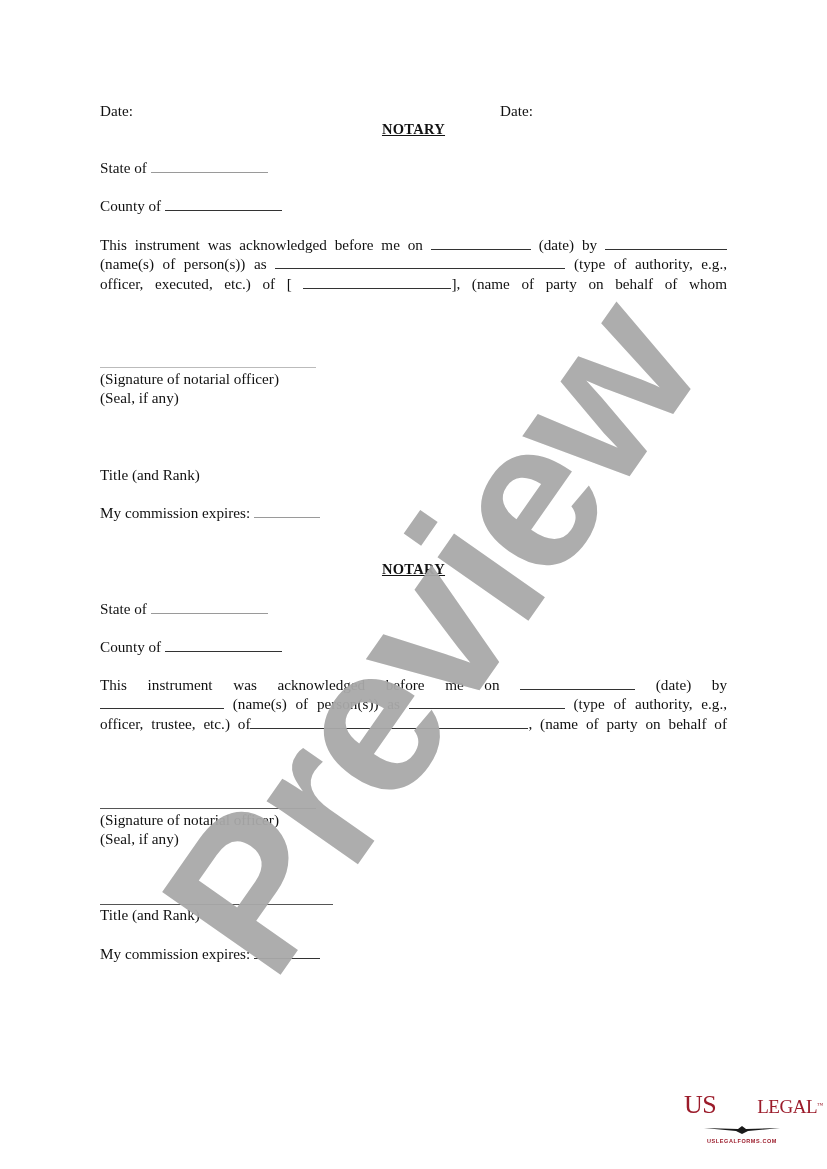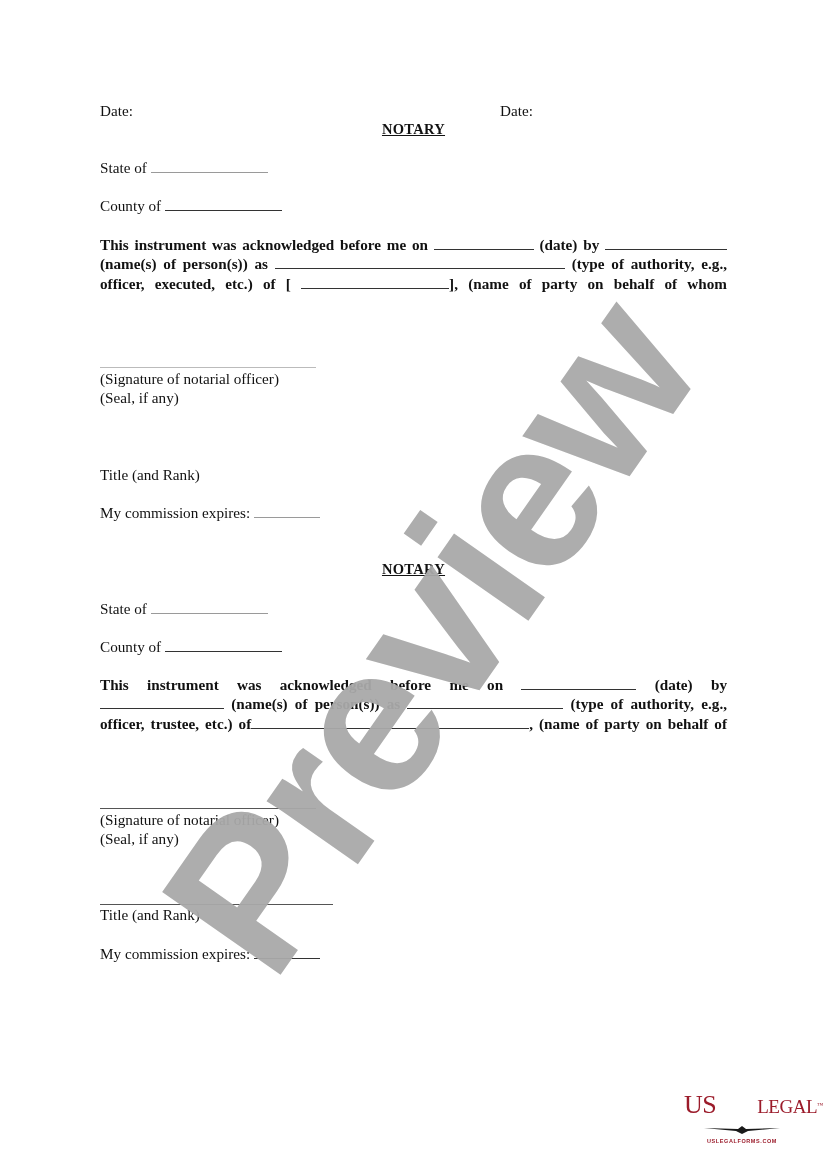--- a/index.html
+++ b/index.html
@@ -6,21 +6,21 @@
     body {
       width: 827px; height: 1169px; background: #ffffff; position: relative; overflow: hidden;
       font-family: "Liberation Serif", serif; color: #111111; font-size: 15.2px;
     }
     .page { position: absolute; left: 0; top: 0; width: 827px; height: 1169px; }
     .txt { position: absolute; left: 100px; white-space: nowrap; line-height: 19px; }
     .blank { display: inline-block; border-bottom: 1px solid #9a9a9a; height: 14px; vertical-align: baseline; }
     .blank.dark { border-bottom-color: #333; }
     .heading { position: absolute; left: 0; width: 827px; text-align: center; font-weight: bold; text-decoration: underline; font-size: 14.5px; letter-spacing: 0.3px; }
     .para { position: absolute; left: 100px; width: 627px; line-height: 19.3px; text-align: justify; text-align-last: left; }
-    .para .ln { display: block; text-align: justify; text-align-last: justify; white-space: nowrap; font-weight: bold; }
+    .para .ln { display: block; text-align: justify; text-align-last: justify; white-space: nowrap; }
     .para .ln.last { text-align-last: left; }
     .sigline { position: absolute; left: 100px; border-bottom: 1px solid #bbbbbb; height: 0; }
     .sigline.dark { border-bottom-color: #555; }
     .watermark {
       position: absolute; left: 60px; top: 545px;
       font-family: "Liberation Sans", sans-serif; font-weight: bold; font-size: 210px;
       color: #a9a9a9; opacity: 0.95; transform: rotate(-55deg); transform-origin: center center;
       letter-spacing: -6px; pointer-events: none; white-space: nowrap;
       width: 720px; text-align: center; line-height: 1;
     }

